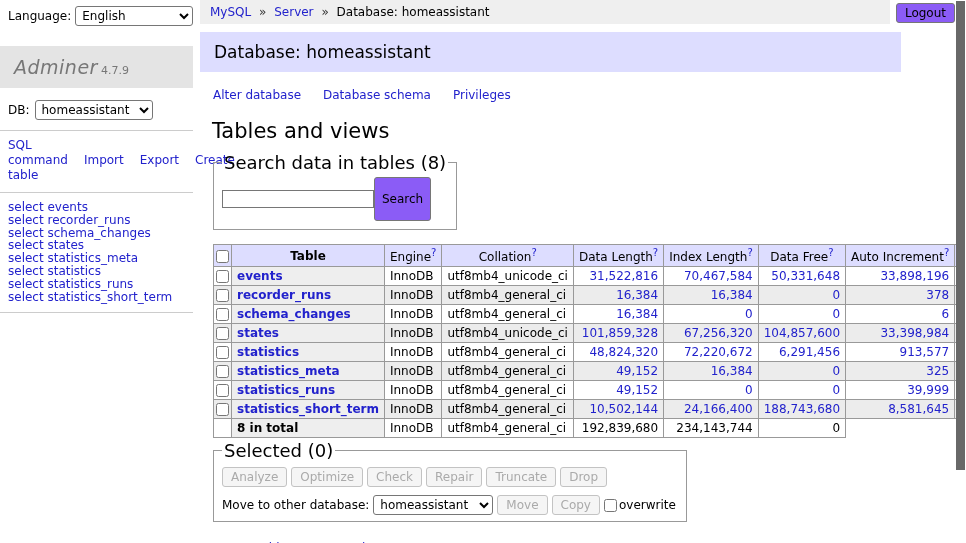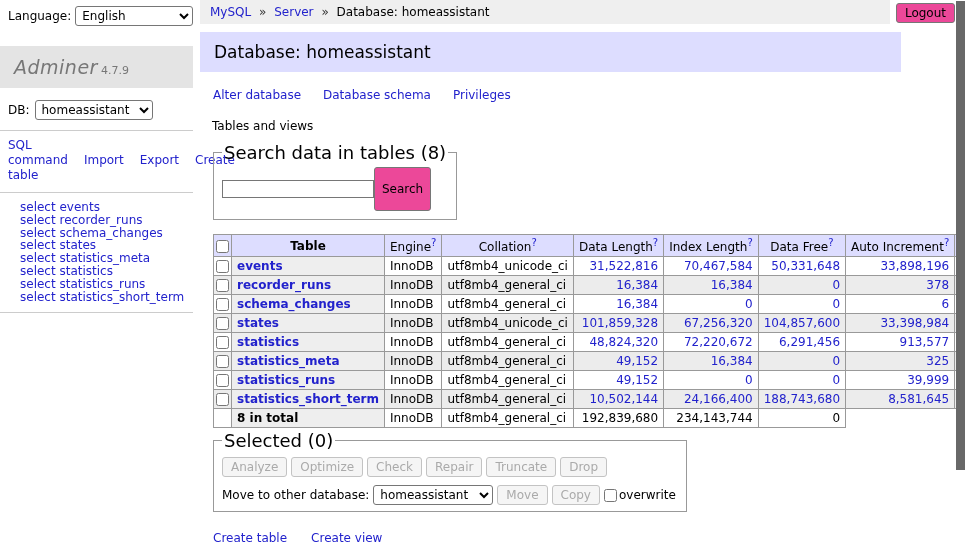--- a/index.html
+++ b/index.html
@@ -14,35 +14,35 @@
   select { font-family: "DejaVu Sans", sans-serif; font-size: 12px; height: 20px;
            border: 1px solid #767676; border-radius: 3px; background: #fff; padding: 0 2px; width: 118px; }
   .h1 { background: #e4e4e4; padding: 10px 14px; margin-top: 14px; color: #777; }
   .h1 .app { font-style: italic; font-size: 19px; letter-spacing: .5px; }
   .h1 .ver { font-size: 11px; margin-left: 3px; }
   .db-row { padding: 12px 0 10px 8px; white-space: nowrap; }
   .db-row select { margin-left: 5px; }
   hr { border: none; border-top: 1px solid #ccc; margin: 0; }
   .side-links { padding: 7px 8px 9px 8px; line-height: 1.25; }
   .side-links a { margin-right: 16px; }
-  .tbl-links { padding: 8px 8px 9px 20px; }
+  .tbl-links { padding: 8px 8px 9px 8px; }
   .tbl-links a { display: block; line-height: 12.8px; }
 
   
   #main { position: absolute; left: 200px; top: 0; width: 701px; }
   #breadcrumb { background: #efefef; height: 24px; line-height: 24px; padding-left: 10px; width: 690px; }
   #breadcrumb .sep { color: #333; margin: 0 4px; }
-  button { font-family: "DejaVu Sans", sans-serif; font-size: 12px; background: #ec4899;
+  button { font-family: "DejaVu Sans", sans-serif; font-size: 12px; background: #8b5cf6;
            border: 1px solid #767676; border-radius: 3px; padding: 2px 8px; color: #000; }
   button:disabled { color: #aaa; border-color: #c3c3c3; background: #f5f5f5; }
   #logout-btn { position: absolute; top: 3px; right: 11px; }
   h2.title { background: #ddddff; font-size: 17px; font-weight: normal; padding: 10px 14px; margin-top: 8px; }
   .top-links { margin: 16px 0 0 13px; }
   .top-links a { margin-right: 22px; }
-  h3 { font-size: 12px; font-weight: normal; margin: 17px 0 0 12px; }
+  h3 { font-size: 21px; font-weight: normal; margin: 17px 0 0 12px; }
 
   fieldset { border: 1px solid #999; width: max-content; margin: 9px 0 0 13px; padding: 4px 8px 8px 8px; }
   legend { font-size: 18px; padding: 0 2px; }
   .search-input { width: 152px; height: 18px; border: 1px solid #767676; font-size: 12px; padding: 0 3px;
                   font-family: "DejaVu Sans", sans-serif; }
   .search-fs button { margin-left: 0; padding: 14px 7px; }
 
   table { border-collapse: collapse; margin: 14px 0 0 13px; table-layout: fixed; }
   td, th { border: 1px solid #999; padding: 2px 5px; height: 18px; overflow: hidden; white-space: nowrap; }
   thead td, thead th { background: #ddddff; text-align: center; font-weight: normal; }

